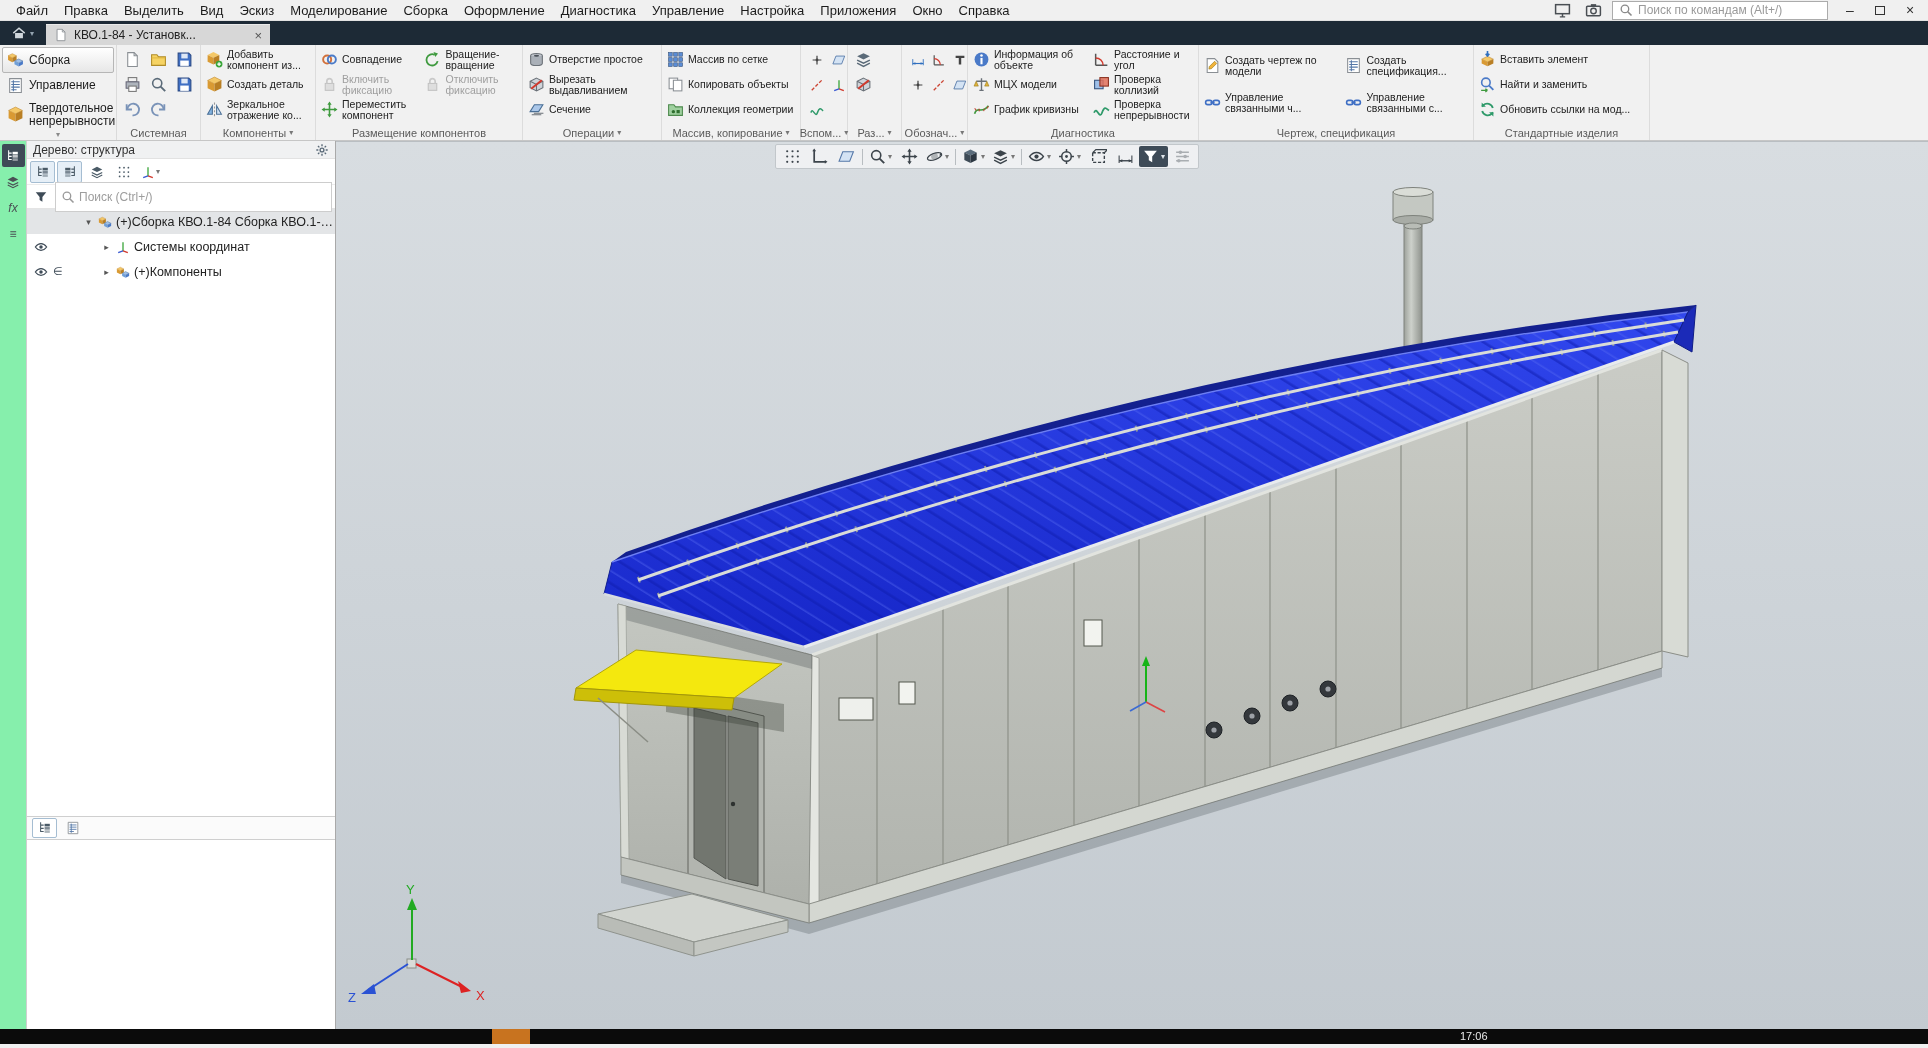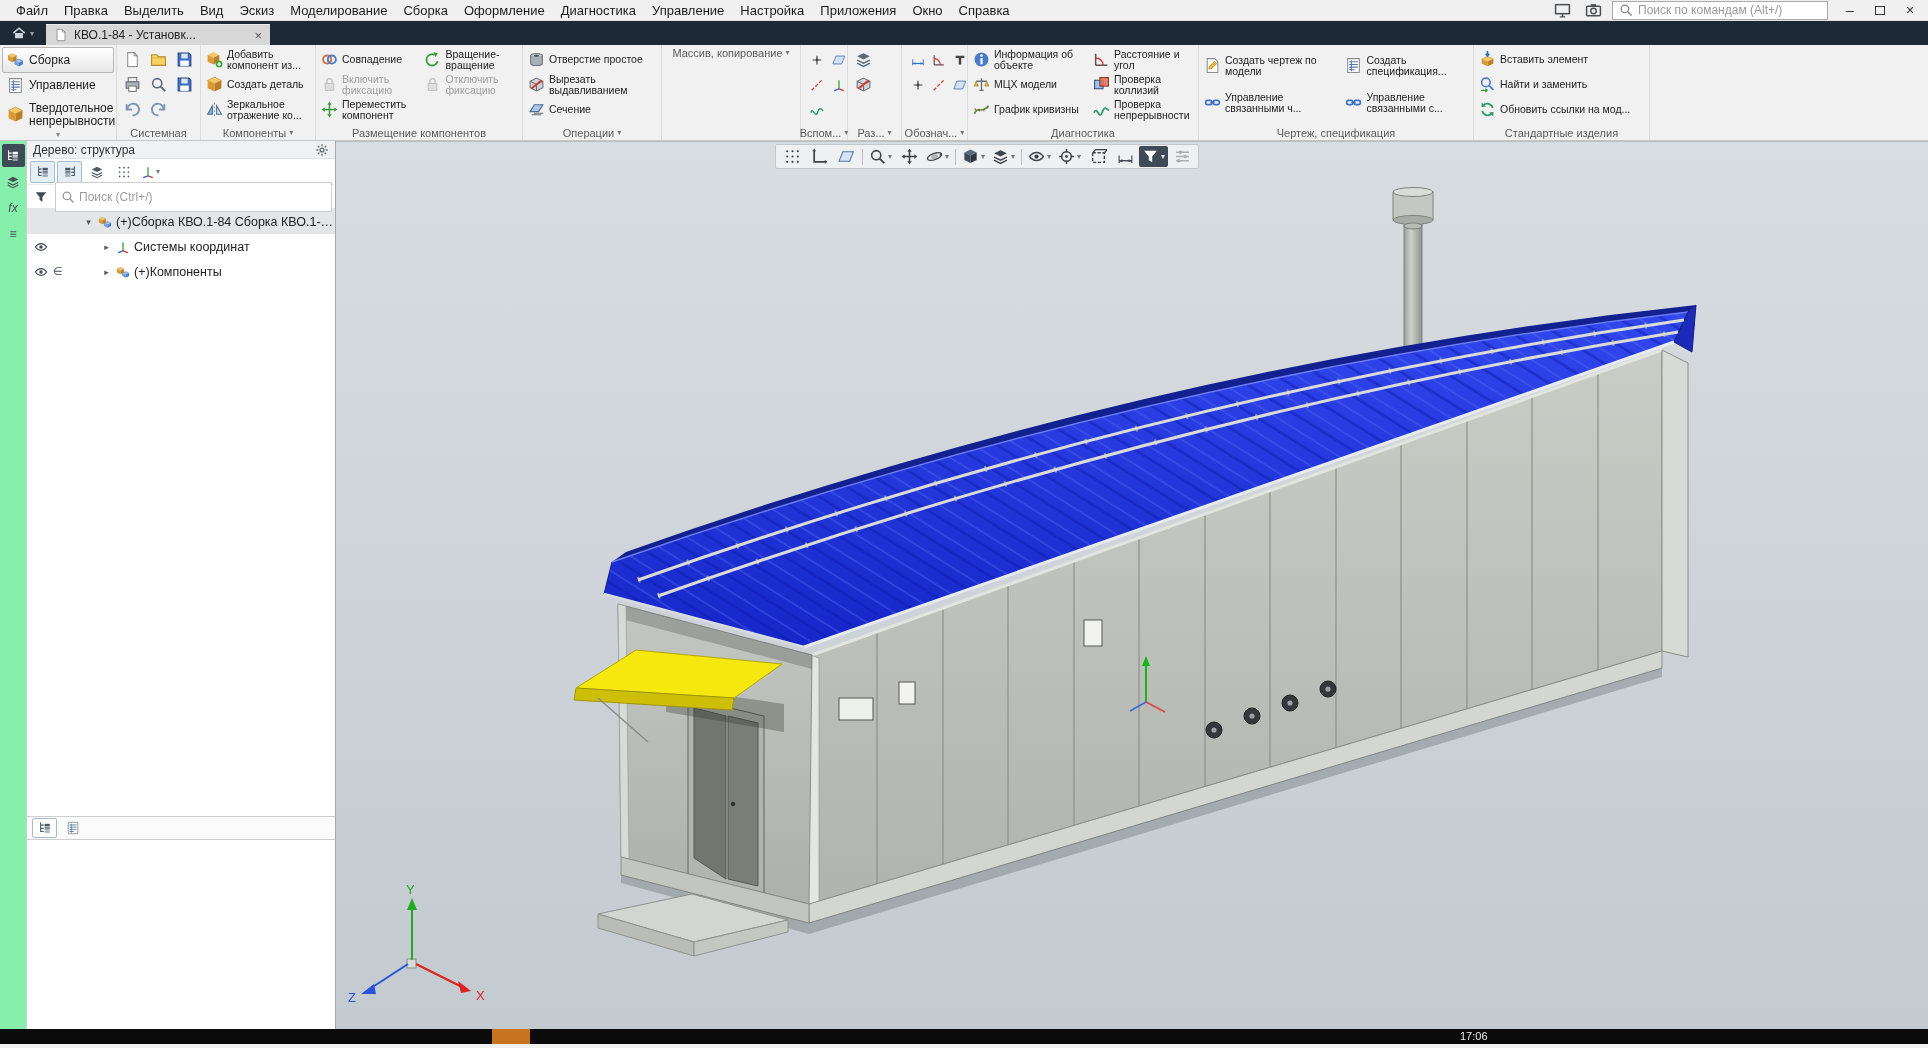--- a/index.html
+++ b/index.html
@@ -596,20 +596,42 @@
           </div>
       </div>
     </div>
     <div class="rg-label">
         <span>Операции</span>
         <span class="caret">▾</span>
       </div>
   </div>
 
   <div class="rgroup" style="width:139px">
+    <div class="rg-body">
+      <div class="rg-col" style="width:132px">
+        <div class="rbtn">
+            <svg class="i16">
+              <use href="#s-array"></use>
+            </svg>
+            <span class="lbl">Массив по сетке</span>
+          </div>
+        <div class="rbtn">
+            <svg class="i16">
+              <use href="#s-copy"></use>
+            </svg>
+            <span class="lbl">Копировать объекты</span>
+          </div>
+        <div class="rbtn">
+            <svg class="i16">
+              <use href="#s-collect"></use>
+            </svg>
+            <span class="lbl">Коллекция геометрии</span>
+          </div>
+      </div>
+    </div>
     <div class="rg-label">
         <span>Массив, копирование</span>
         <span class="caret">▾</span>
       </div>
   </div>
 
   <div class="rgroup" style="width:47px">
     <div class="rg-body">
       <div class="minigrid2">
         <span class="ric c-dark">

